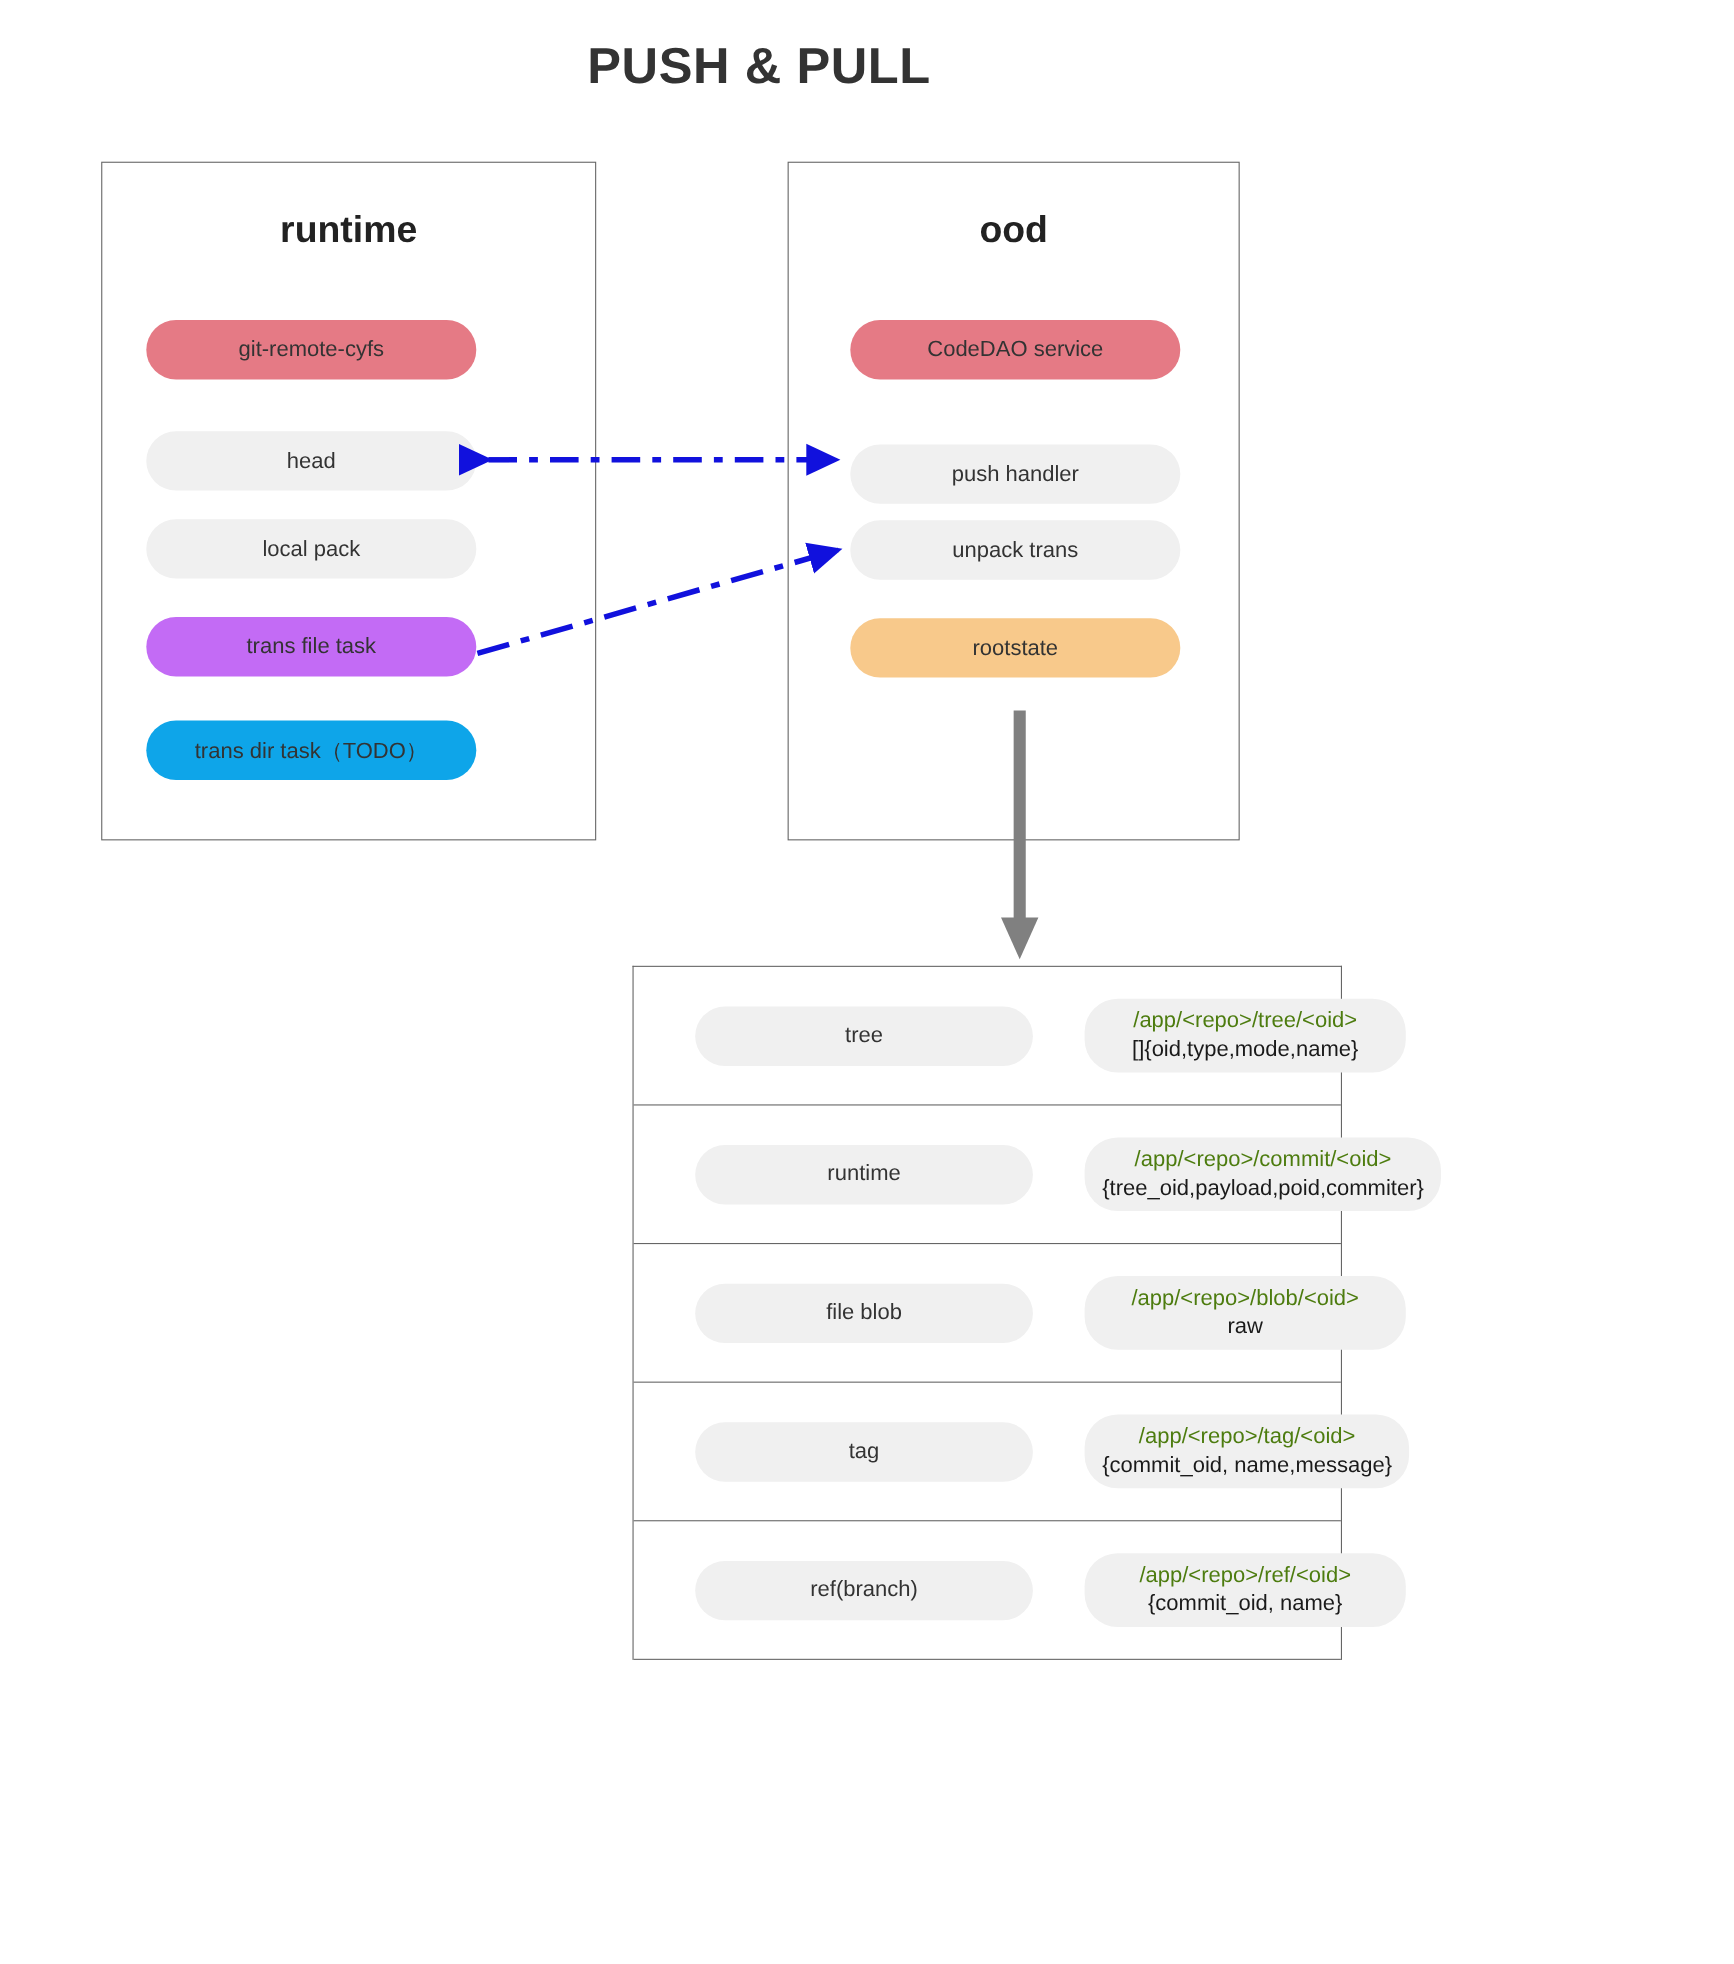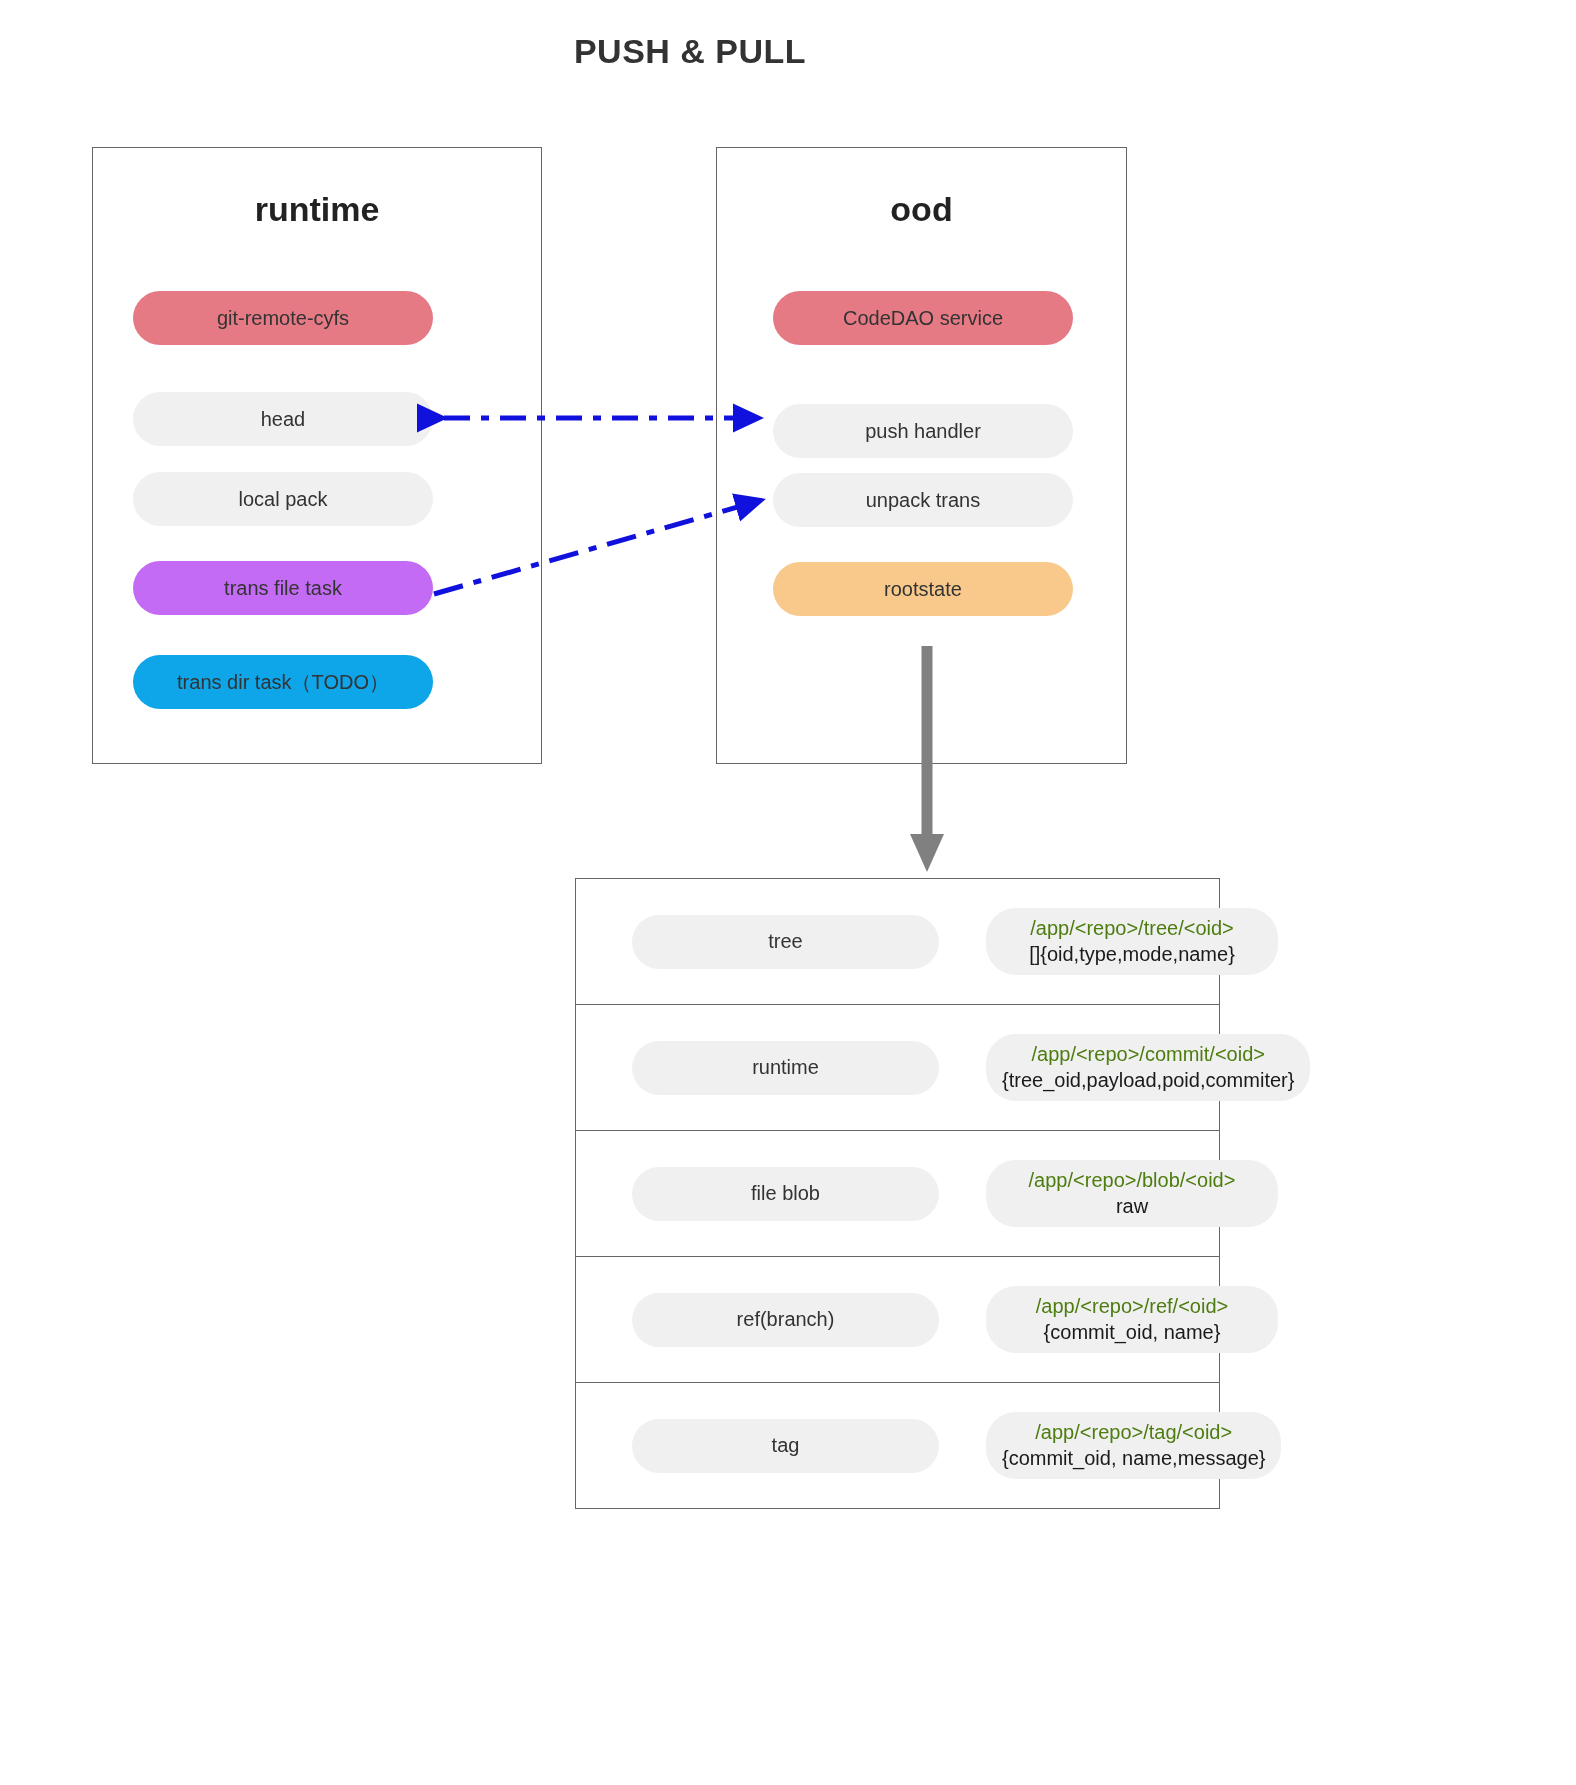--- a/index.html
+++ b/index.html
@@ -16,21 +16,21 @@
     height: 1785px;
     background: #ffffff;
   }
 
   
   .title {
     position: absolute;
     left: 0; top: 32px;
     width: 1380px;
     text-align: center;
-    font-size: 34px;
+    font-size: 46px;
     font-weight: bold;
     color: #333333;
     letter-spacing: 0.5px;
   }
 
   
   .panel {
     position: absolute;
     border: 1px solid #666666;
     background: #ffffff;
@@ -214,30 +214,30 @@
 
     <div class="row">
       <div class="row-name">file blob</div>
       <div class="row-detail">
         <div class="row-path">/app/&lt;repo&gt;/blob/&lt;oid&gt;</div>
         <div class="row-schema">raw</div>
       </div>
     </div>
 
     <div class="row">
+      <div class="row-name">tag</div>
+      <div class="row-detail">
+        <div class="row-path">/app/&lt;repo&gt;/tag/&lt;oid&gt;</div>
+        <div class="row-schema">{commit_oid, name,message}</div>
+      </div>
+    </div>
+
+    <div class="row">
       <div class="row-name">ref(branch)</div>
       <div class="row-detail">
         <div class="row-path">/app/&lt;repo&gt;/ref/&lt;oid&gt;</div>
         <div class="row-schema">{commit_oid, name}</div>
       </div>
     </div>
 
-    <div class="row">
-      <div class="row-name">tag</div>
-      <div class="row-detail">
-        <div class="row-path">/app/&lt;repo&gt;/tag/&lt;oid&gt;</div>
-        <div class="row-schema">{commit_oid, name,message}</div>
-      </div>
-    </div>
-
   </div>
 
 </div>
 
 </body></html>

